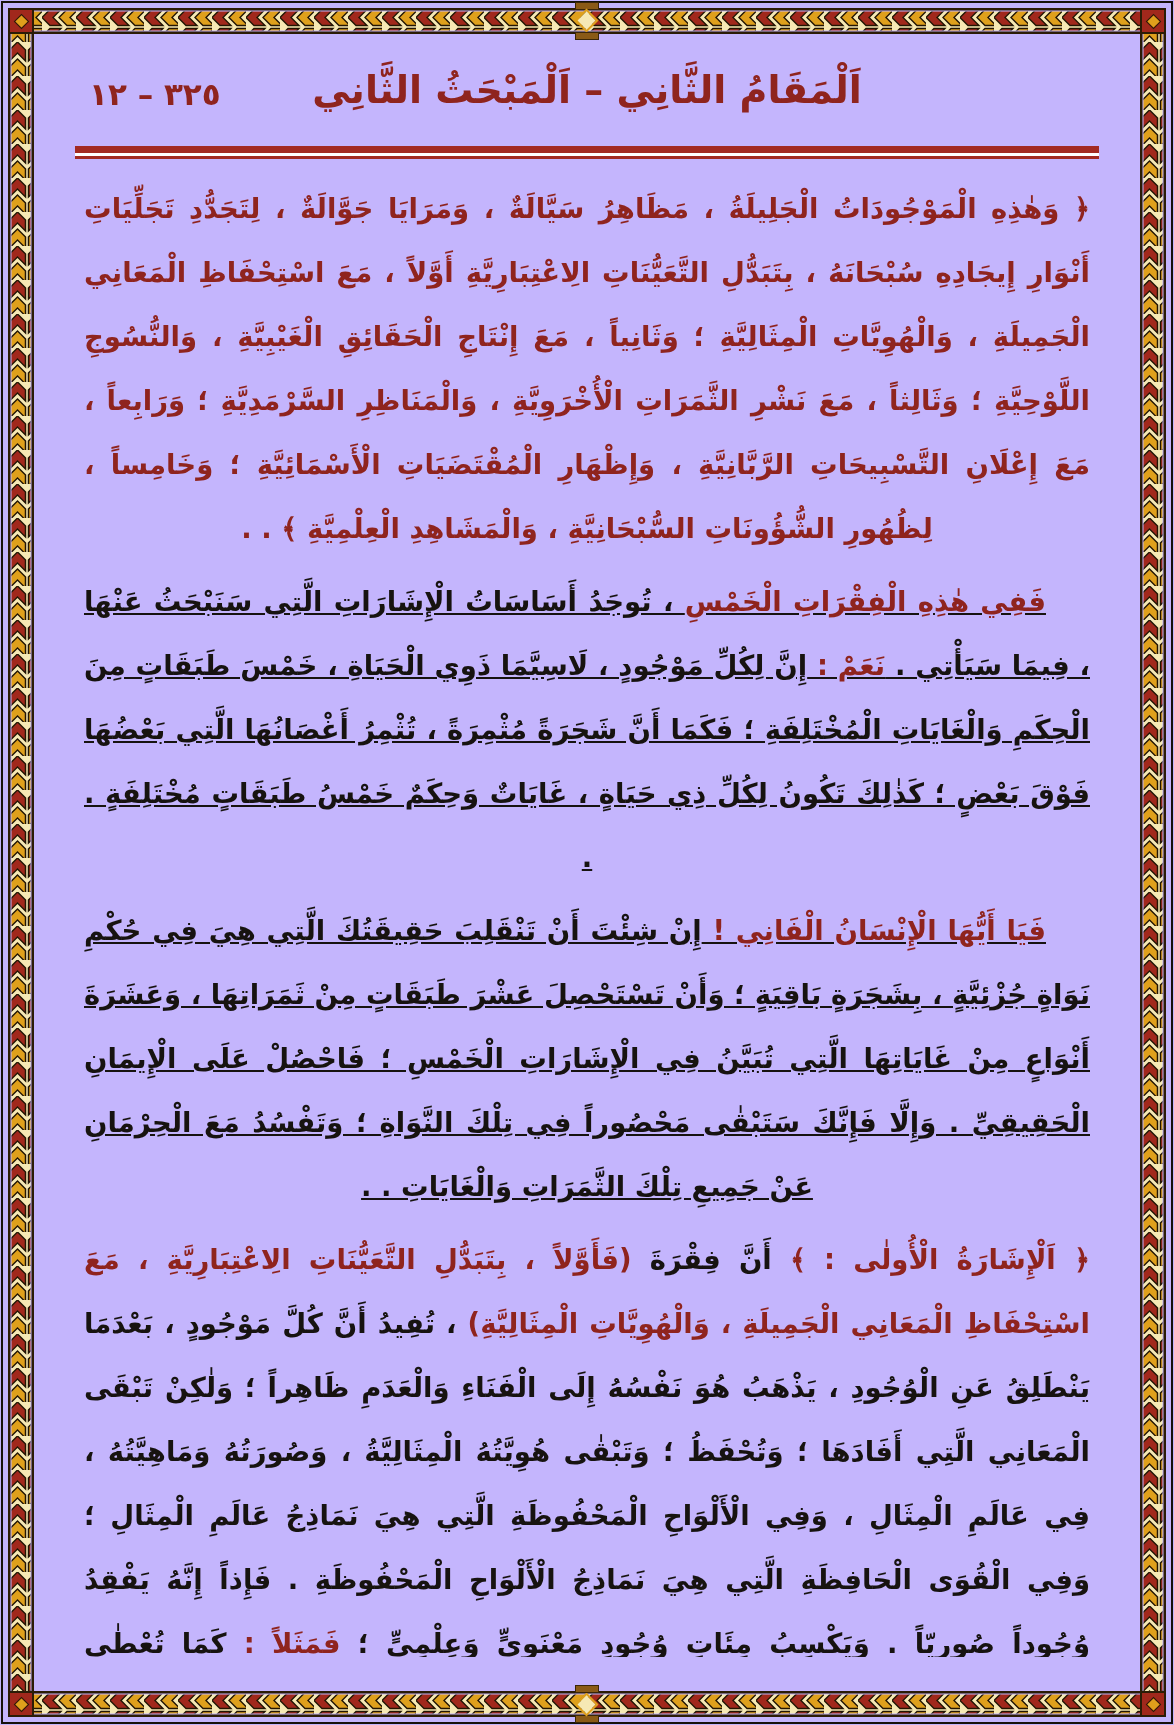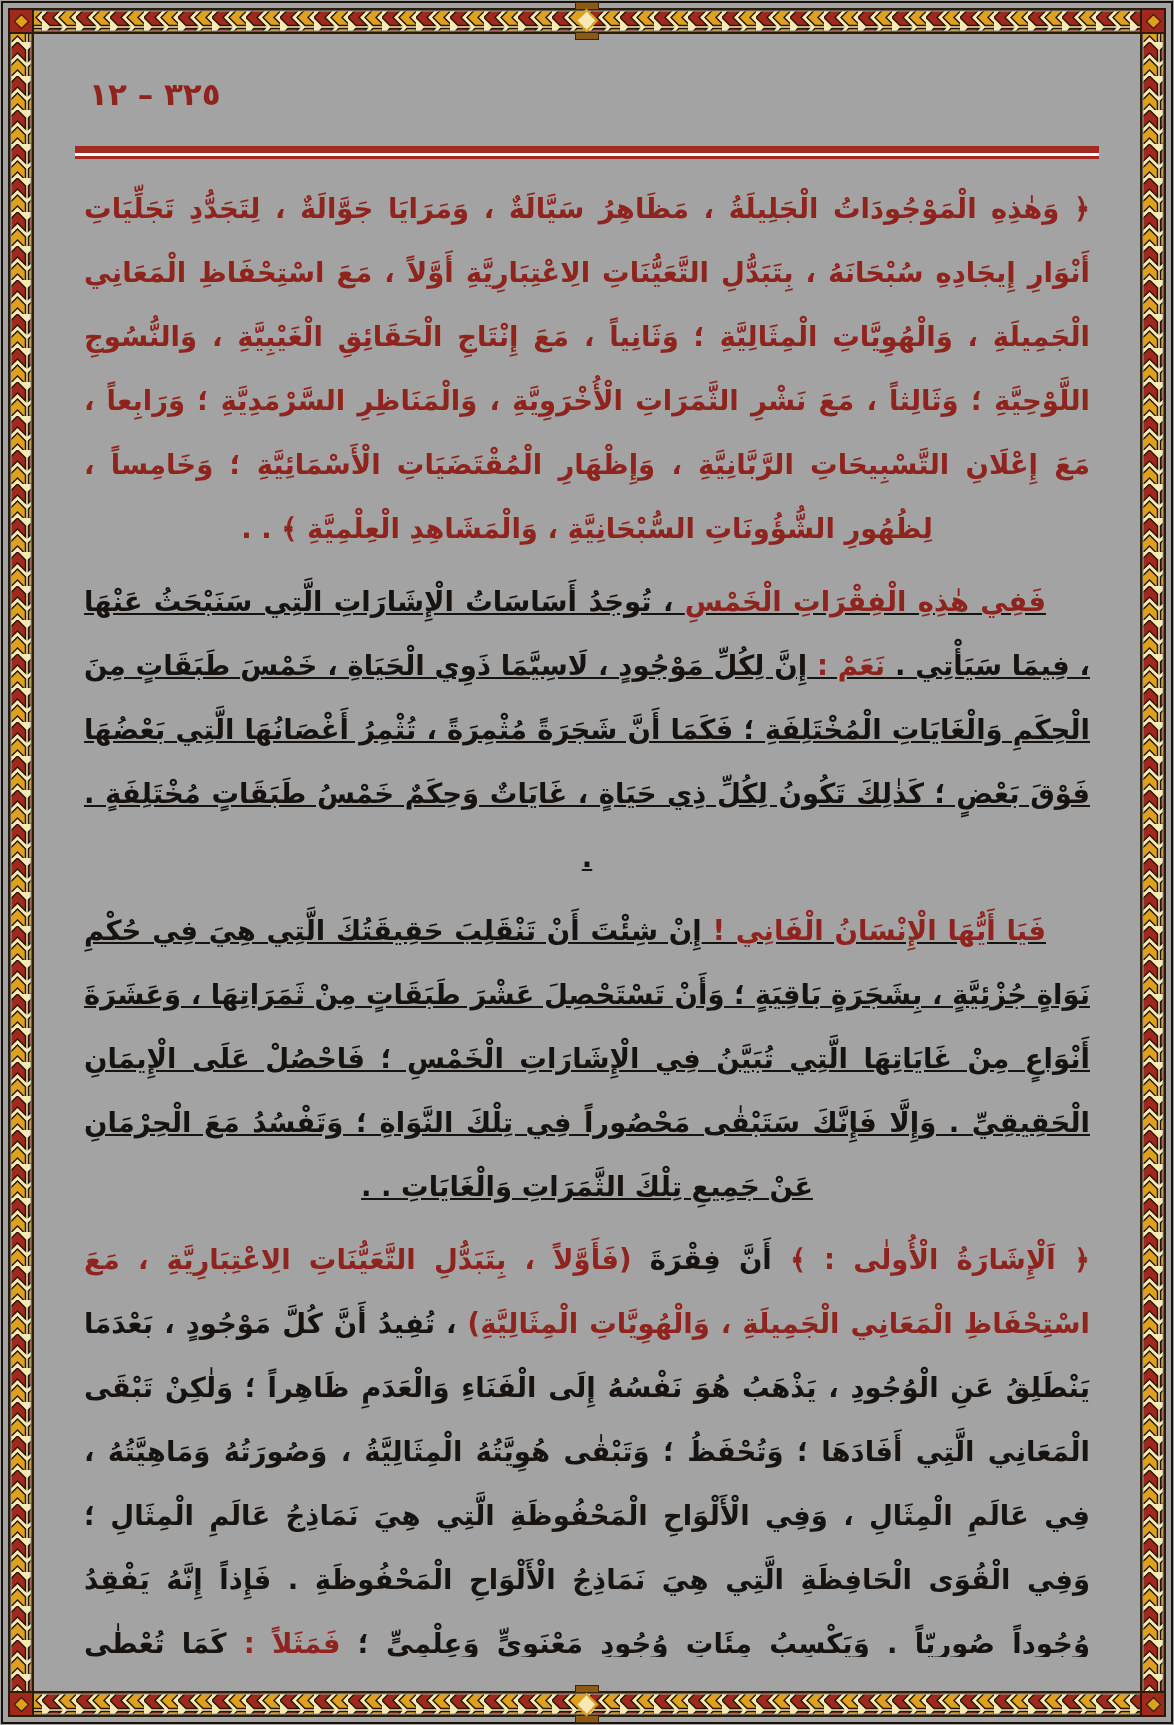--- a/index.html
+++ b/index.html
@@ -7,21 +7,21 @@
     --ink:#171310;
     --rule:#a32a22;
     --band-red:#a1281c;
     --band-gold:#dfa01c;
     --band-cream:#f6e9b4;
     --band-dark:#2b1c06;
     --tab-brown:#8a5a16;
   }
   html,body{margin:0;padding:0;background:#ffffff;}
   .page{
-    position:relative;width:1174px;height:1725px;background:#a3a3a3;
+    position:relative;width:1174px;height:1725px;background:#c4b5fd;
     overflow:hidden;font-family:"DejaVu Sans",sans-serif;
   }
   
   .outer-line{position:absolute;inset:1px;border:2px solid #17120b;pointer-events:none;}
   
   .strip{position:absolute;display:block;}
   .strip.top{left:8px;top:8px;}
   .strip.bottom{left:8px;bottom:8px;}
   .strip.left{left:8px;top:8px;}
   .strip.right{right:8px;top:8px;}
@@ -142,20 +142,21 @@
   </div>
   <div class="center-orn bottom">
     <span class="tab a"></span>
     <span class="dia"></span>
     <span class="tab b"></span>
   </div>
 
   <div class="content">
     <div class="header-row">
       <div class="page-number">٣٢٥ – ١٢</div>
+      <div class="page-title">اَلْمَقَامُ الثَّانِي – اَلْمَبْحَثُ الثَّانِي</div>
     </div>
     <div class="double-rule"></div>
     <div class="body-text">
       <p class="last-center"><span class="seg red">﴿ وَهٰذِهِ الْمَوْجُودَاتُ الْجَلِيلَةُ ، مَظَاهِرُ سَيَّالَةٌ ، وَمَرَايَا جَوَّالَةٌ ، لِتَجَدُّدِ تَجَلِّيَاتِ أَنْوَارِ إِيجَادِهِ سُبْحَانَهُ ، بِتَبَدُّلِ التَّعَيُّنَاتِ الِاعْتِبَارِيَّةِ أَوَّلاً ، مَعَ اسْتِحْفَاظِ الْمَعَانِي الْجَمِيلَةِ ، وَالْهُوِيَّاتِ الْمِثَالِيَّةِ ؛ وَثَانِياً ، مَعَ إِنْتَاجِ الْحَقَائِقِ الْغَيْبِيَّةِ ، وَالنُّسُوجِ اللَّوْحِيَّةِ ؛ وَثَالِثاً ، مَعَ نَشْرِ الثَّمَرَاتِ الْأُخْرَوِيَّةِ ، وَالْمَنَاظِرِ السَّرْمَدِيَّةِ ؛ وَرَابِعاً ، مَعَ إِعْلَانِ التَّسْبِيحَاتِ الرَّبَّانِيَّةِ ، وَإِظْهَارِ الْمُقْتَضَيَاتِ الْأَسْمَائِيَّةِ ؛ وَخَامِساً ، لِظُهُورِ الشُّؤُونَاتِ السُّبْحَانِيَّةِ ، وَالْمَشَاهِدِ الْعِلْمِيَّةِ ﴾ . .</span></p>
       <p class="indent last-center"><span class="seg red">فَفِي هٰذِهِ الْفِقْرَاتِ الْخَمْسِ</span><span class="seg black"> ، تُوجَدُ أَسَاسَاتُ الْإِشَارَاتِ الَّتِي سَنَبْحَثُ عَنْهَا ، فِيمَا سَيَأْتِي . </span><span class="seg red">نَعَمْ : </span><span class="seg black">إِنَّ لِكُلِّ مَوْجُودٍ ، لَاسِيَّمَا ذَوِي الْحَيَاةِ ، خَمْسَ طَبَقَاتٍ مِنَ الْحِكَمِ وَالْغَايَاتِ الْمُخْتَلِفَةِ ؛ فَكَمَا أَنَّ شَجَرَةً مُثْمِرَةً ، تُثْمِرُ أَغْصَانُهَا الَّتِي بَعْضُهَا فَوْقَ بَعْضٍ ؛ كَذٰلِكَ تَكُونُ لِكُلِّ ذِي حَيَاةٍ ، غَايَاتٌ وَحِكَمٌ خَمْسُ طَبَقَاتٍ مُخْتَلِفَةٍ . .</span></p>
       <p class="indent last-center"><span class="seg red">فَيَا أَيُّهَا الْإِنْسَانُ الْفَانِي ! </span><span class="seg black">إِنْ شِئْتَ أَنْ تَنْقَلِبَ حَقِيقَتُكَ الَّتِي هِيَ فِي حُكْمِ نَوَاةٍ جُزْئِيَّةٍ ، بِشَجَرَةٍ بَاقِيَةٍ ؛ وَأَنْ تَسْتَحْصِلَ عَشْرَ طَبَقَاتٍ مِنْ ثَمَرَاتِهَا ، وَعَشَرَةَ أَنْوَاعٍ مِنْ غَايَاتِهَا الَّتِي تُبَيَّنُ فِي الْإِشَارَاتِ الْخَمْسِ ؛ فَاحْصُلْ عَلَى الْإِيمَانِ الْحَقِيقِيِّ . وَإِلَّا فَإِنَّكَ سَتَبْقٰى مَحْصُوراً فِي تِلْكَ النَّوَاةِ ؛ وَتَفْسُدُ مَعَ الْحِرْمَانِ عَنْ جَمِيعِ تِلْكَ الثَّمَرَاتِ وَالْغَايَاتِ . .</span></p>
       <p><span class="seg red">﴿ اَلْإِشَارَةُ الْأُولٰى : ﴾ </span><span class="seg black">أَنَّ فِقْرَةَ </span><span class="seg red">(فَأَوَّلاً ، بِتَبَدُّلِ التَّعَيُّنَاتِ الِاعْتِبَارِيَّةِ ، مَعَ اسْتِحْفَاظِ الْمَعَانِي الْجَمِيلَةِ ، وَالْهُوِيَّاتِ الْمِثَالِيَّةِ)</span><span class="seg black"> ، تُفِيدُ أَنَّ كُلَّ مَوْجُودٍ ، بَعْدَمَا يَنْطَلِقُ عَنِ الْوُجُودِ ، يَذْهَبُ هُوَ نَفْسُهُ إِلَى الْفَنَاءِ وَالْعَدَمِ ظَاهِراً ؛ وَلٰكِنْ تَبْقَى الْمَعَانِي الَّتِي أَفَادَهَا ؛ وَتُحْفَظُ ؛ وَتَبْقٰى هُوِيَّتُهُ الْمِثَالِيَّةُ ، وَصُورَتُهُ وَمَاهِيَّتُهُ ، فِي عَالَمِ الْمِثَالِ ، وَفِي الْأَلْوَاحِ الْمَحْفُوظَةِ الَّتِي هِيَ نَمَاذِجُ عَالَمِ الْمِثَالِ ؛ وَفِي الْقُوَى الْحَافِظَةِ الَّتِي هِيَ نَمَاذِجُ الْأَلْوَاحِ الْمَحْفُوظَةِ . فَإِذاً إِنَّهُ يَفْقِدُ وُجُوداً صُورِيّاً . وَيَكْسِبُ مِئَاتِ وُجُودٍ مَعْنَوِيٍّ وَعِلْمِيٍّ ؛ </span><span class="seg red">فَمَثَلاً : </span><span class="seg black">كَمَا تُعْطٰى حُرُوفَاتُ الْمَطْبَعَةِ الَّتِي تَكُونُ مَدَاراً لِطَبْعِ صَحِيفَةٍ ، وَضْعاً وَتَرْتِيباً ؛ وَتَكُونُ مَدَاراً لِطَبْعِ صَحِيفَةٍ ؛ وَتُعْطِي تِلْكَ الصَّحِيفَةُ ، صُورَتَهَا وَهُوِيَّتَهَا ، أَوْرَاقاً مُتَعَدِّدَةً مَطْبُوعَةً ؛ وَتَنْشُرُ مَعَانِيَهَا ، عَلٰى عُقُولٍ كَثِيرَةٍ ؛</span></p>
     </div>
   </div>
 

